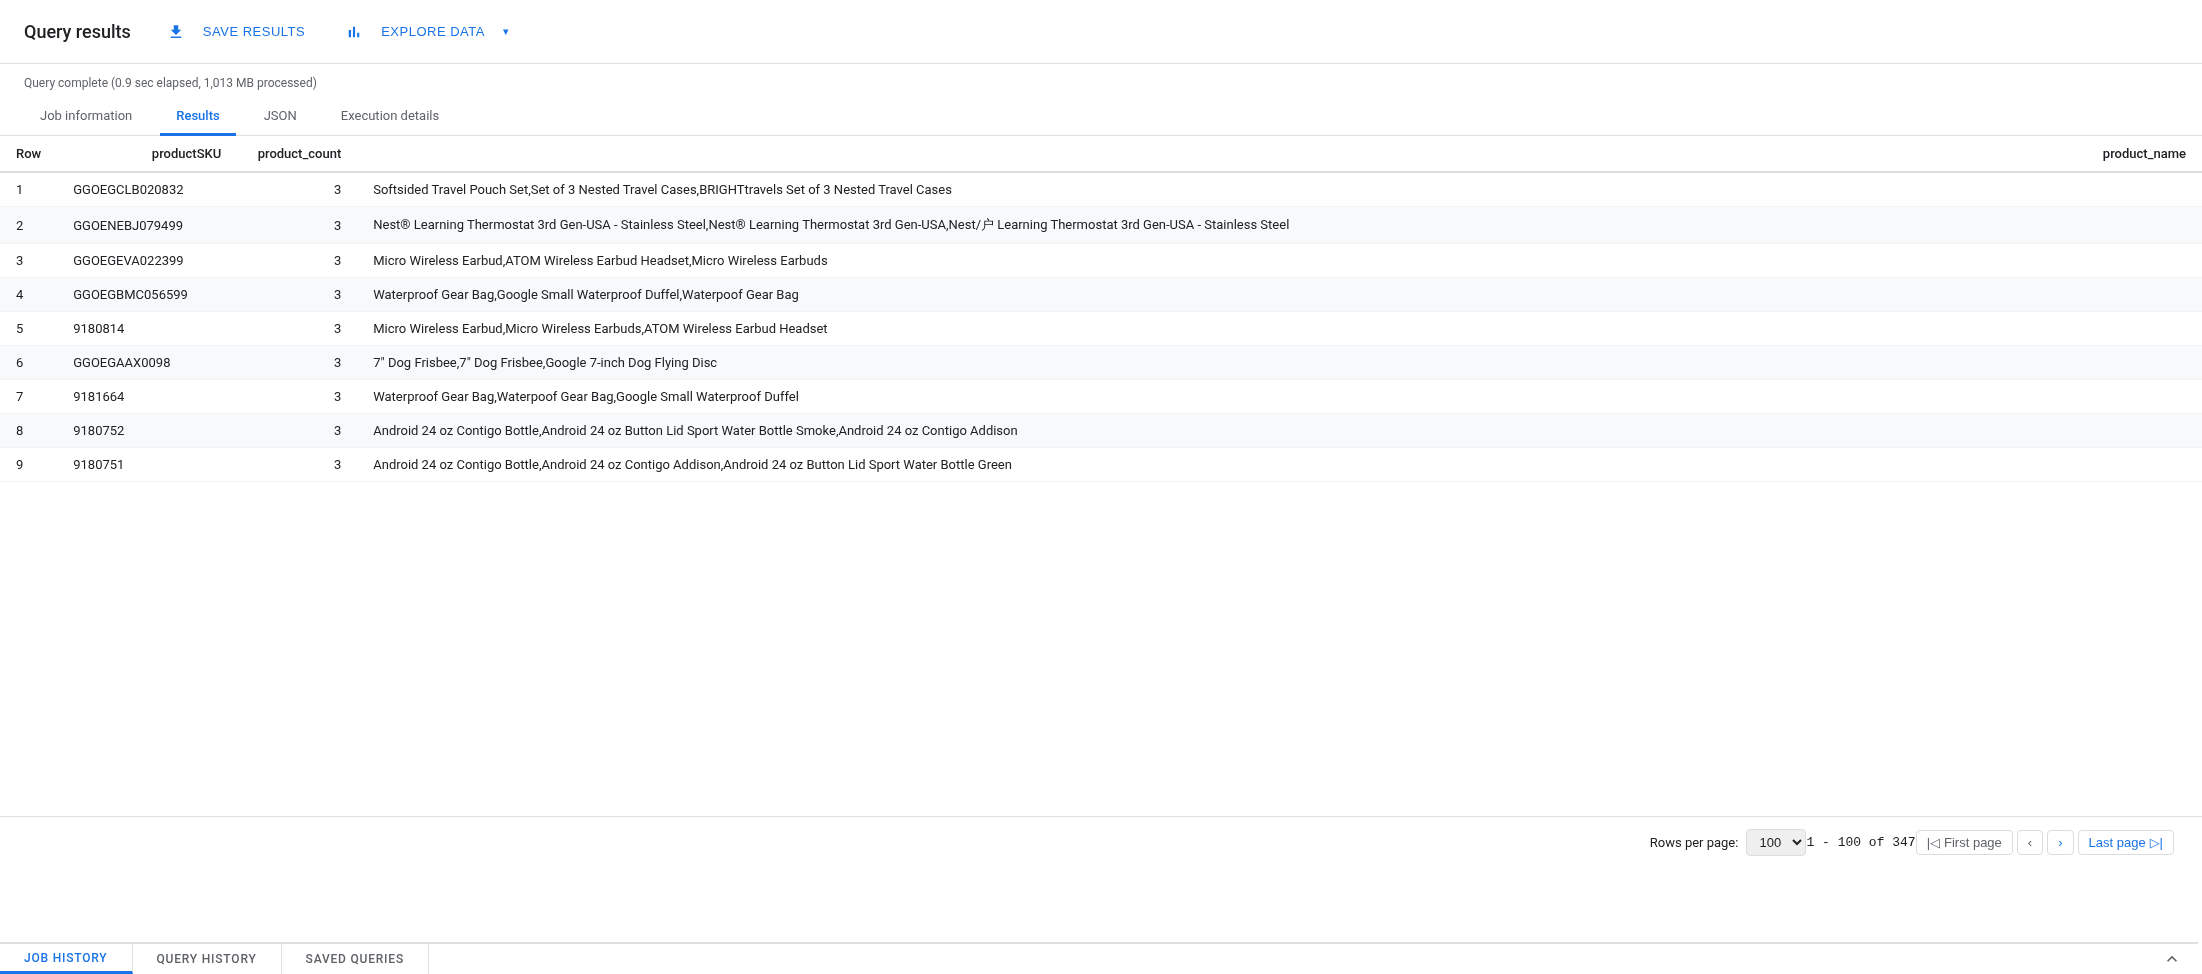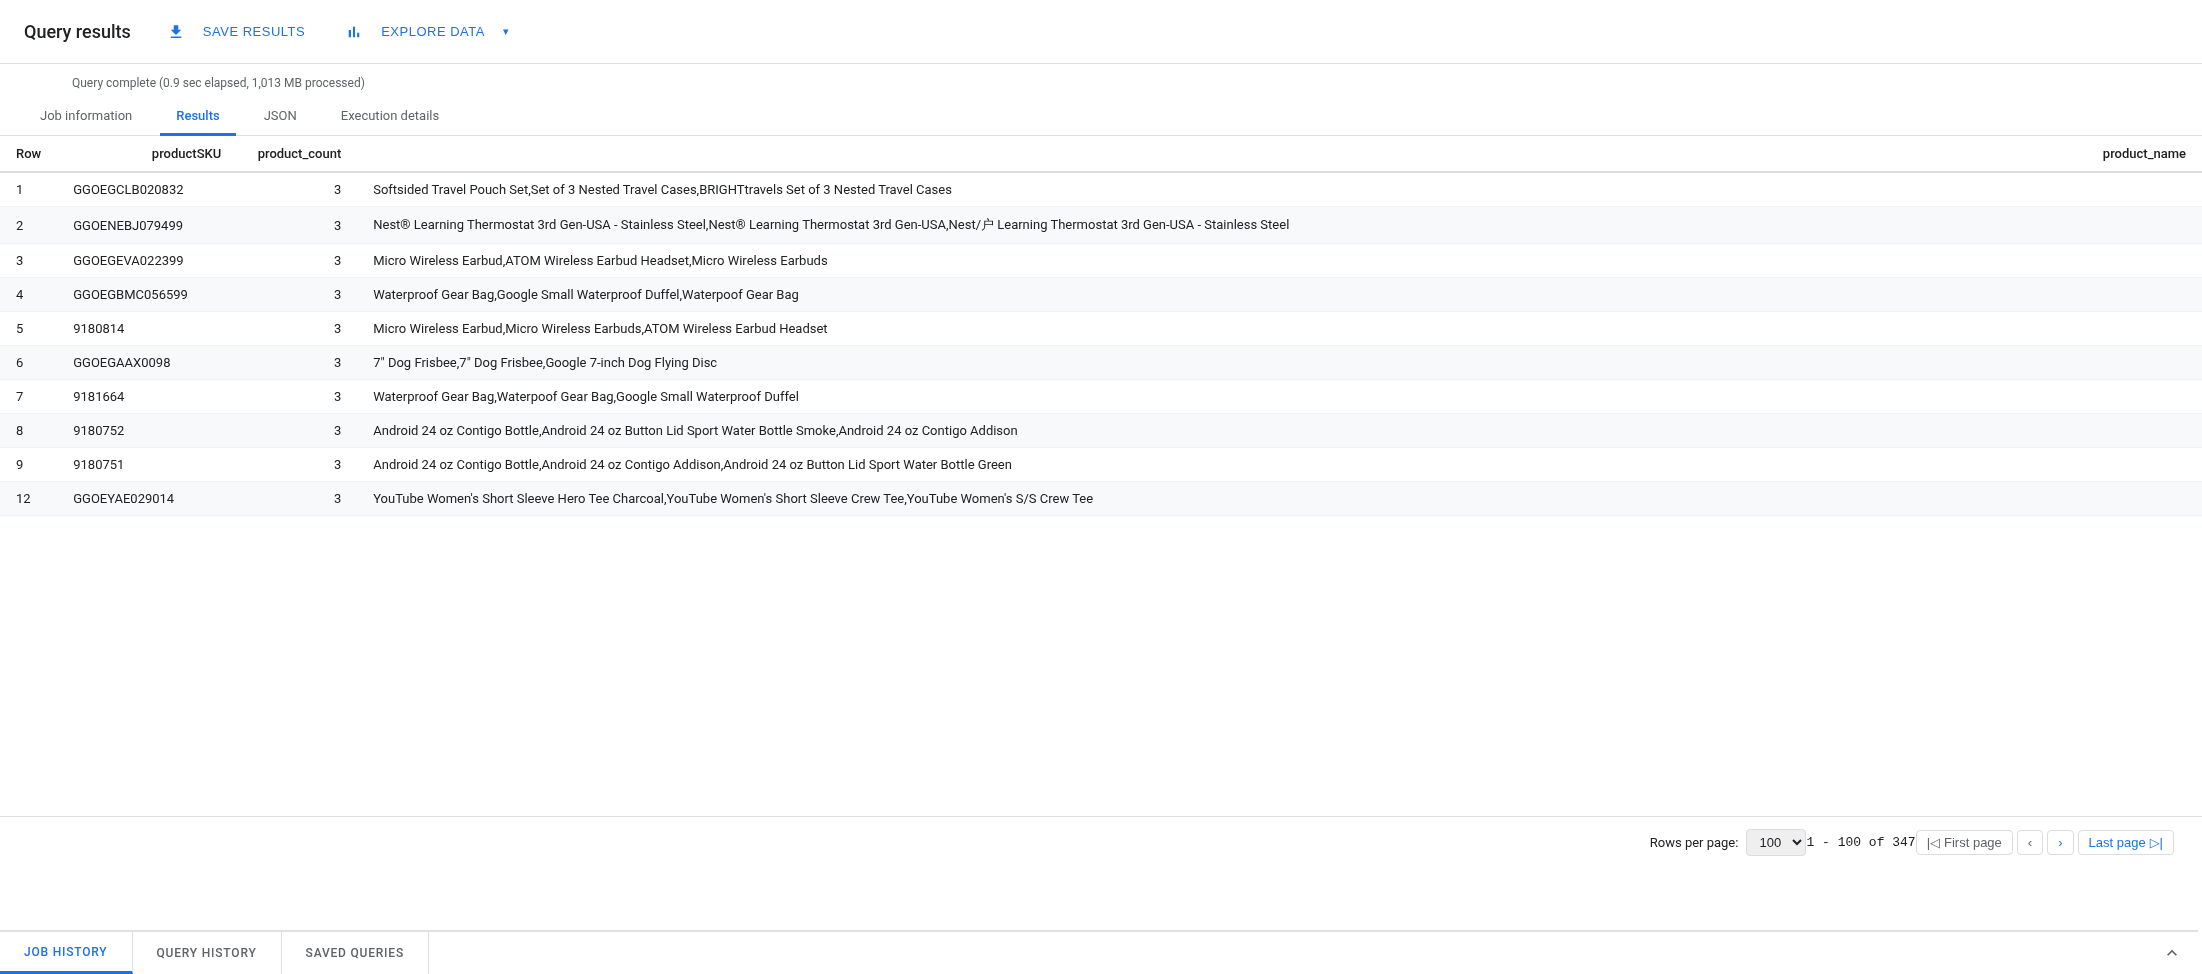--- a/index.html
+++ b/index.html
@@ -33,21 +33,20 @@
       background: none;
       padding: 8px 4px;
     }
     .header-btn svg { width: 18px; height: 18px; fill: #1a73e8; }
 
     
     .status-bar {
       padding: 12px 24px 0 24px;
       color: #5f6368;
       font-size: 12px;
-      margin-left: 48px;
     }
 
     
     .tabs {
       display: flex;
       padding: 0 24px;
       border-bottom: 1px solid #e0e0e0;
       margin-top: 8px;
       gap: 12px;
     }
@@ -160,21 +159,21 @@
     .page-btn.active-btn {
       color: #1a73e8;
     }
 
     
     .bottom-bar {
       display: flex;
       align-items: center;
       border-top: 2px solid #e0e0e0;
       background: #fff;
-      height: 44px;
+      height: 32px;
       position: absolute;
       bottom: 0;
       left: 0;
       right: 4px;
     }
     .bottom-tab {
       padding: 0 24px;
       height: 100%;
       display: flex;
       align-items: center;
@@ -288,26 +287,20 @@
     <td class="col-row">8</td>
     <td class="col-sku">9180752</td>
     <td class="col-count">3</td>
     <td class="col-name">Android 24 oz Contigo Bottle,Android 24 oz Button Lid Sport Water Bottle Smoke,Android 24 oz Contigo Addison</td>
   </tr>
         <tr>
     <td class="col-row">9</td>
     <td class="col-sku">9180751</td>
     <td class="col-count">3</td>
     <td class="col-name">Android 24 oz Contigo Bottle,Android 24 oz Contigo Addison,Android 24 oz Button Lid Sport Water Bottle Green</td>
-  </tr>
-        <tr>
-    <td class="col-row">12</td>
-    <td class="col-sku">GGOEYAE029014</td>
-    <td class="col-count">3</td>
-    <td class="col-name">YouTube Women's Short Sleeve Hero Tee Charcoal,YouTube Women's Short Sleeve Crew Tee,YouTube Women's S/S Crew Tee</td>
   </tr>
       </tbody>
   </table>
 </div>
 
 <div class="pagination">
   <div class="rows-per-page">
     <span>Rows per page:</span>
     <select class="select-rows">
       <option>100</option>

